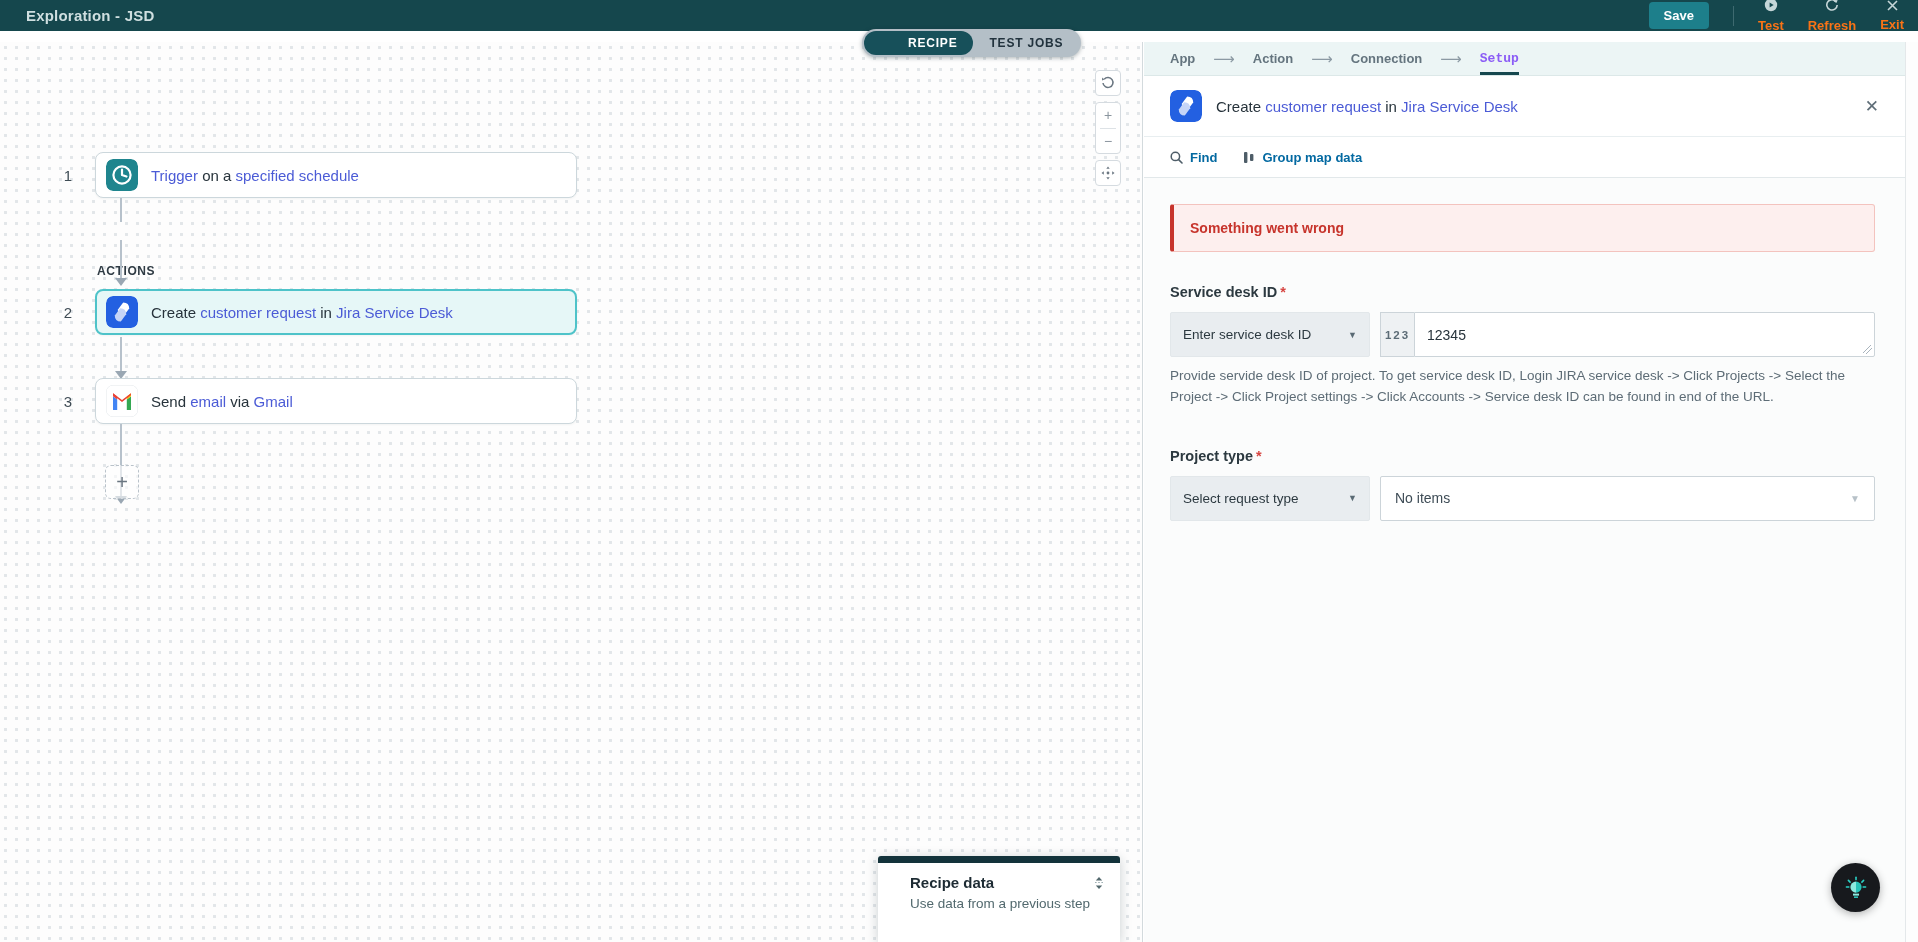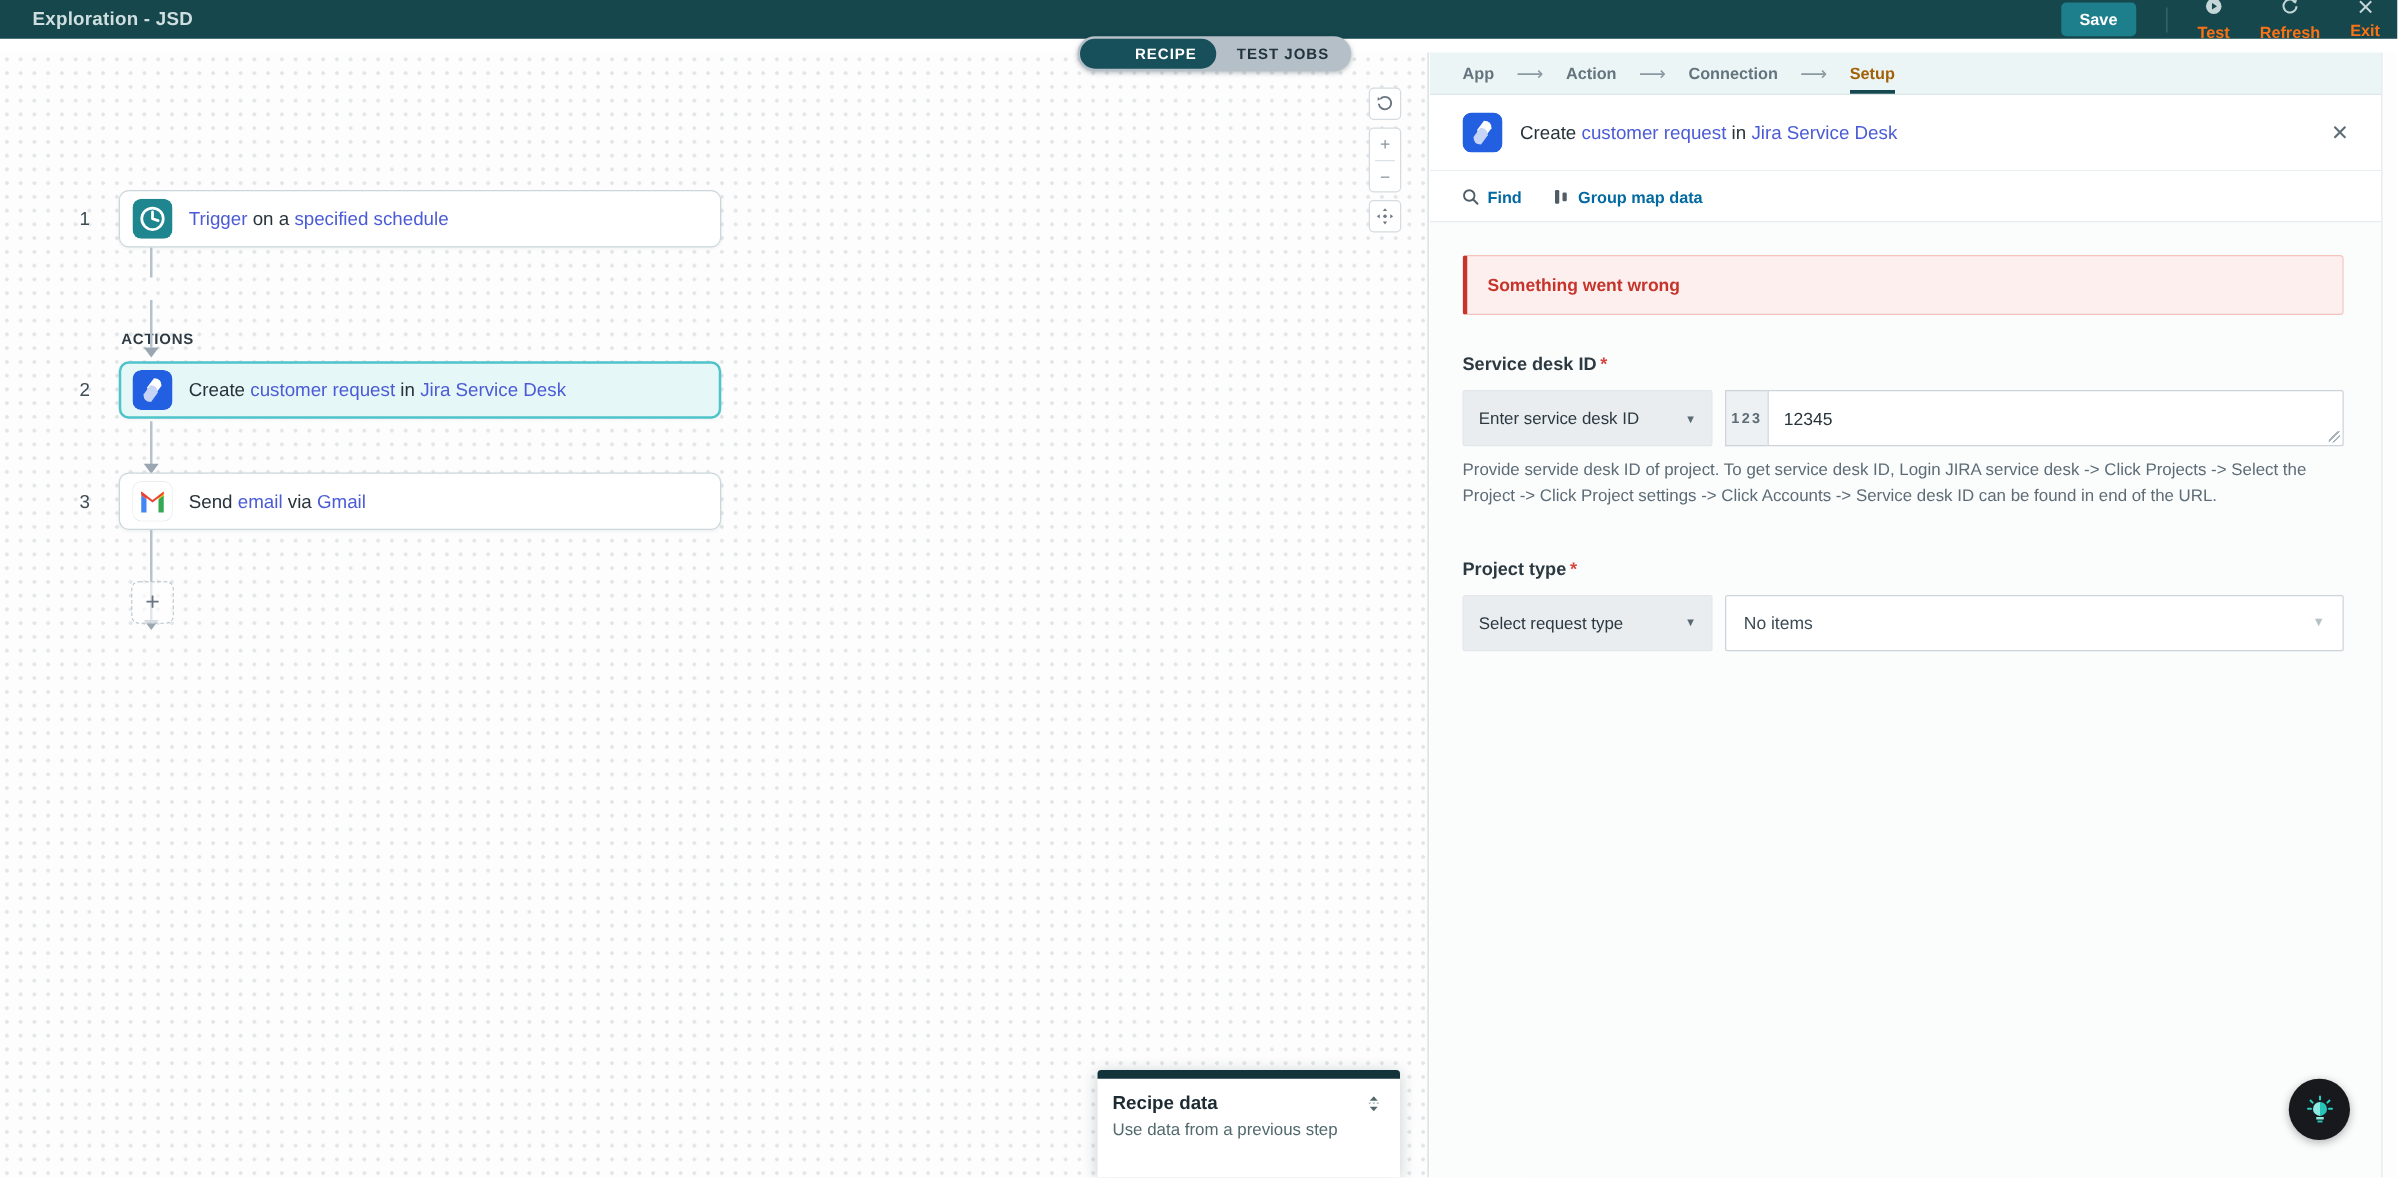--- a/index.html
+++ b/index.html
@@ -60,42 +60,42 @@
   .ctrl-zoom { top:102px; height:52px; }
   .ctrl-zoom .half { height:25px; width:100%; display:flex; align-items:center; justify-content:center;
                      font-size:14px; color:#8a959e; cursor:pointer; }
   .ctrl-zoom .zdiv { width:16px; height:1px; background:#dde2e6; }
   .ctrl-fit { top:160px; height:26px; }
 
   
   .recipe-data { position:absolute; left:878px; top:856px; width:242px; height:86px; background:#fff;
                  border-radius:4px 4px 0 0; box-shadow:0 2px 12px rgba(20,40,50,.22); z-index:30; }
   .rd-bar { height:7px; background:#13333b; border-radius:3px 3px 0 0; }
-  .rd-body { padding:11px 16px 0 12px; }
+  .rd-body { padding:11px 16px 0 32px; }
   .rd-title-row { display:flex; align-items:center; }
   .rd-title { font-size:15px; font-weight:bold; color:#1d2b33; }
   .rd-handle { margin-left:auto; color:#53686d; cursor:pointer; display:flex; flex-direction:column;
                align-items:center; gap:1px; }
   .rd-sub { font-size:13.5px; color:#52696e; margin-top:5px; }
 
   
   .bulb-btn { position:absolute; left:1831px; top:863px; width:49px; height:49px; border-radius:50%;
               background:#17191d; display:flex; align-items:center; justify-content:center;
               cursor:pointer; z-index:50; box-shadow:0 2px 8px rgba(0,0,0,.3); }
 
   
   .panel { position:absolute; left:1144px; top:42px; width:761px; height:900px; background:#fbfcfc; }
   .rail { position:absolute; left:1905px; top:42px; width:13px; height:900px; background:#fdfdfd;
           border-left:1px solid #e4e8ea; }
 
   .crumbs { height:34px; background:#ecf5f5; border-bottom:1px solid #dce8e8; display:flex;
             align-items:center; padding:0 26px; gap:18px; }
   .crumb { font-size:13px; font-weight:bold; color:#64747e; cursor:pointer; height:100%;
            display:flex; align-items:center; position:relative; }
-  .crumb.active { color:#a16207; }
+  .crumb.active { color:#8b5cf6;font-family:Liberation Mono, monospace; }
   .crumb.active::after { content:""; position:absolute; left:0; right:0; bottom:0; height:3px;
                          background:#16484f; }
   .crumb-arrow { color:#8b99a3; font-size:15px; }
 
   .panel-title-row { height:61px; background:#fff; border-bottom:1px solid #e8eef0; display:flex;
                      align-items:center; padding:0 22px 0 26px; }
   .pt-icon { width:32px; height:32px; border-radius:7px; flex:none; margin-right:14px; }
   .pt-text { font-size:15px; color:#27333b; }
   .close-x { margin-left:auto; font-size:17px; color:#5f6e78; cursor:pointer; padding:4px; }
 

